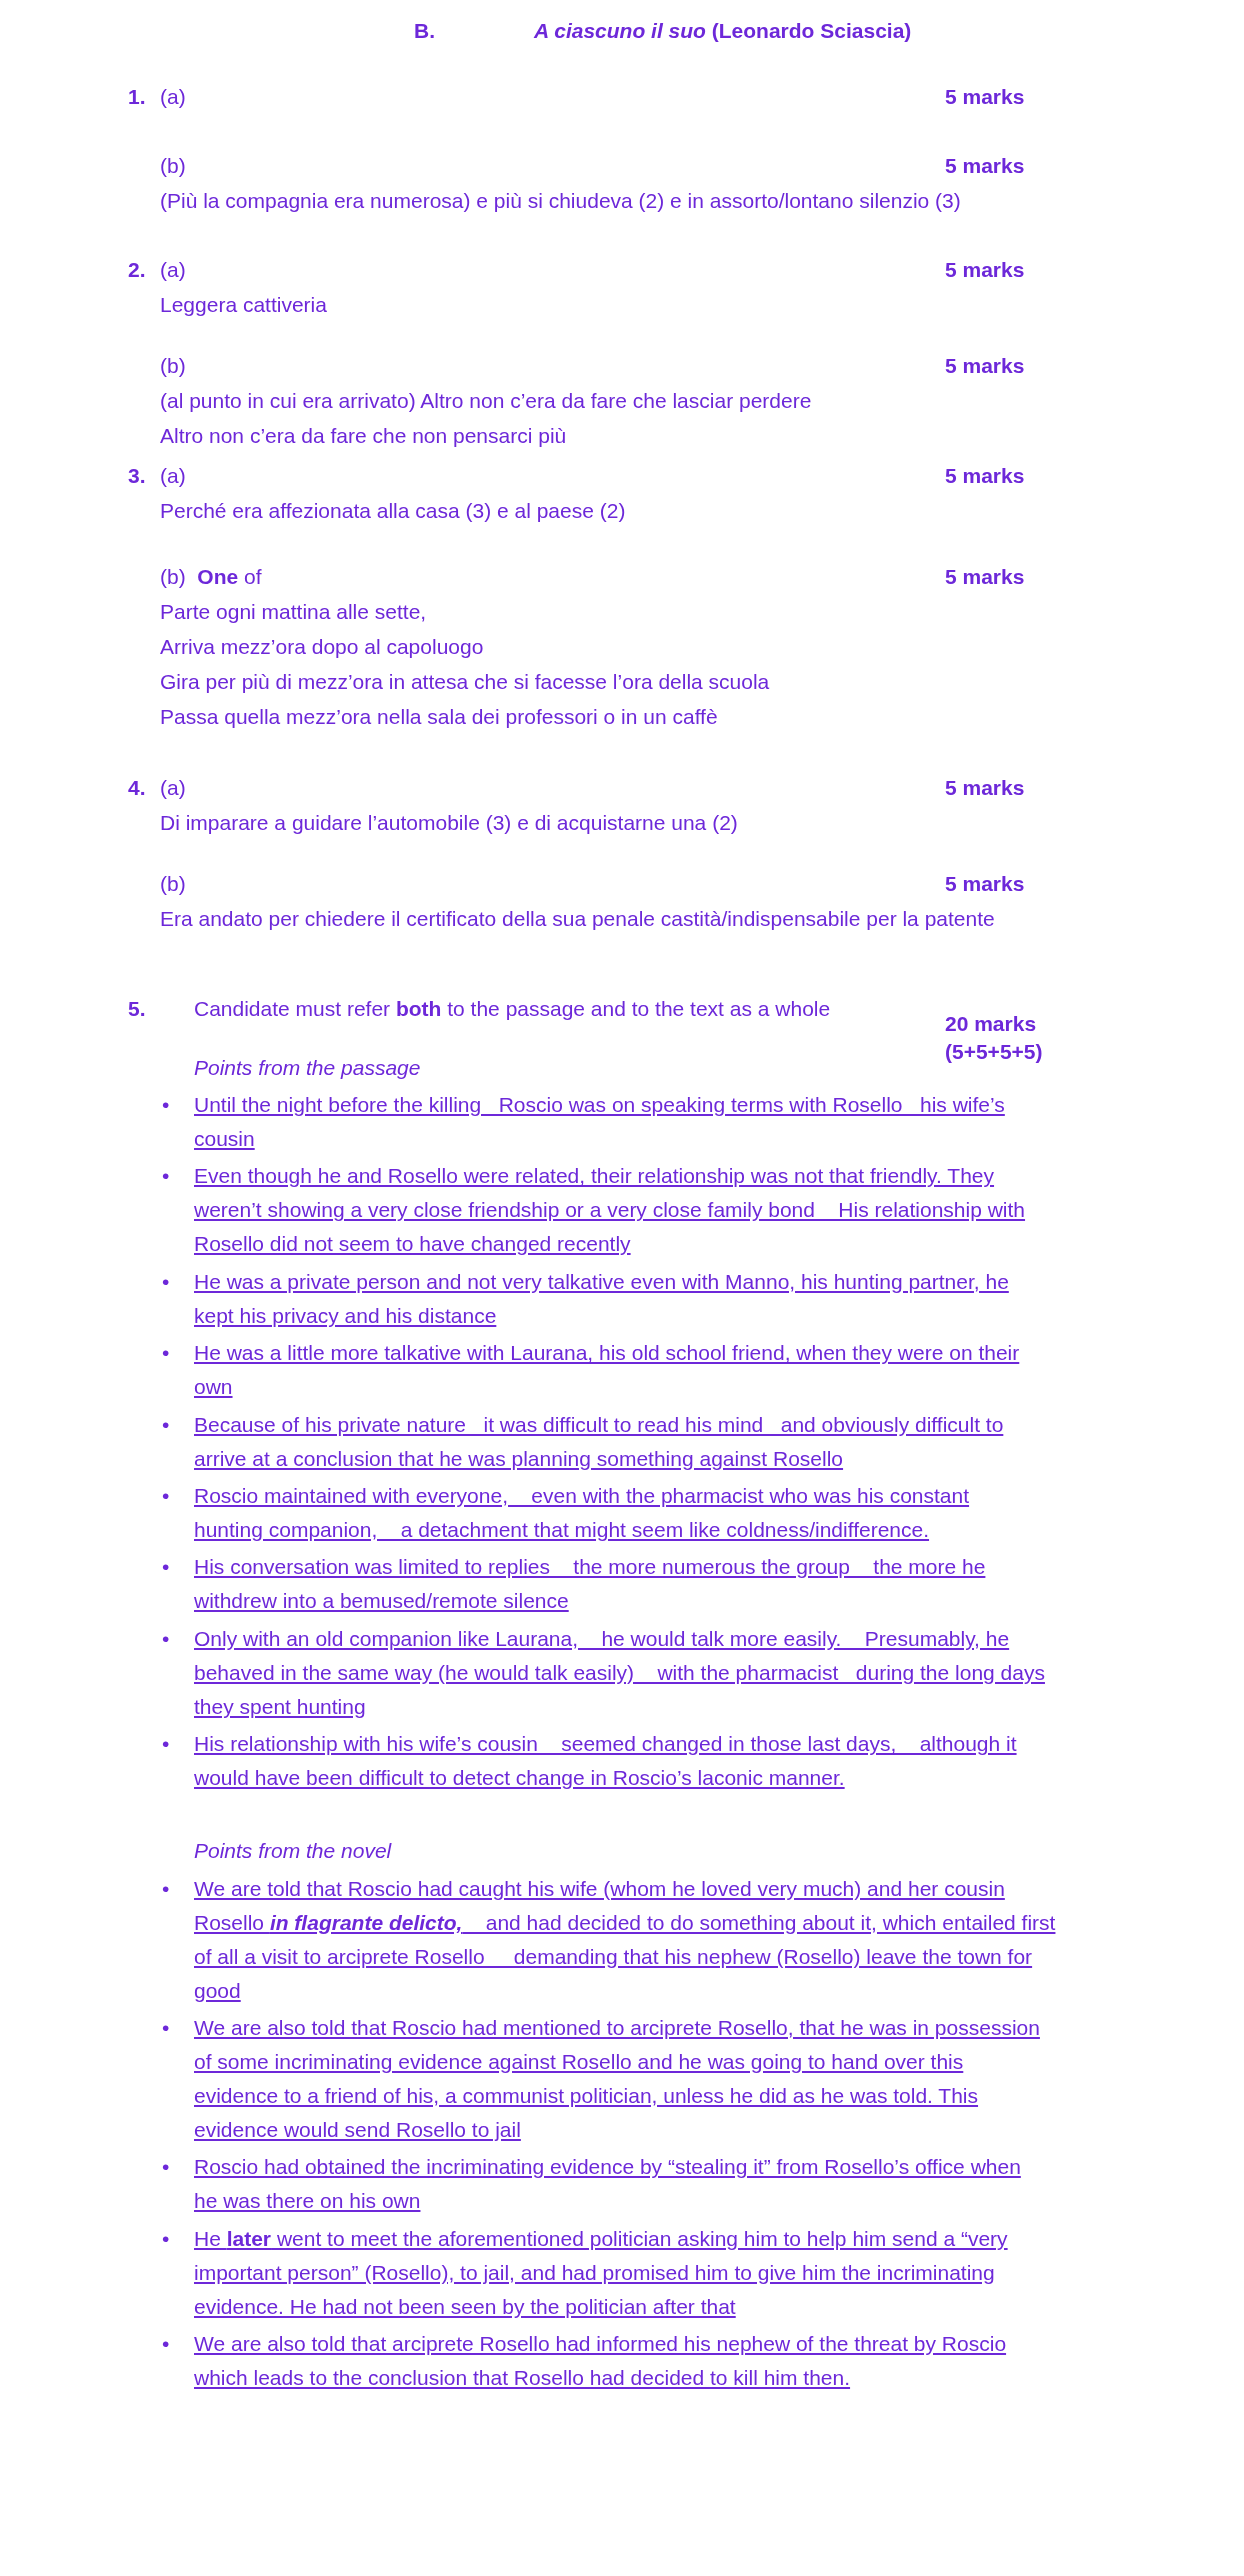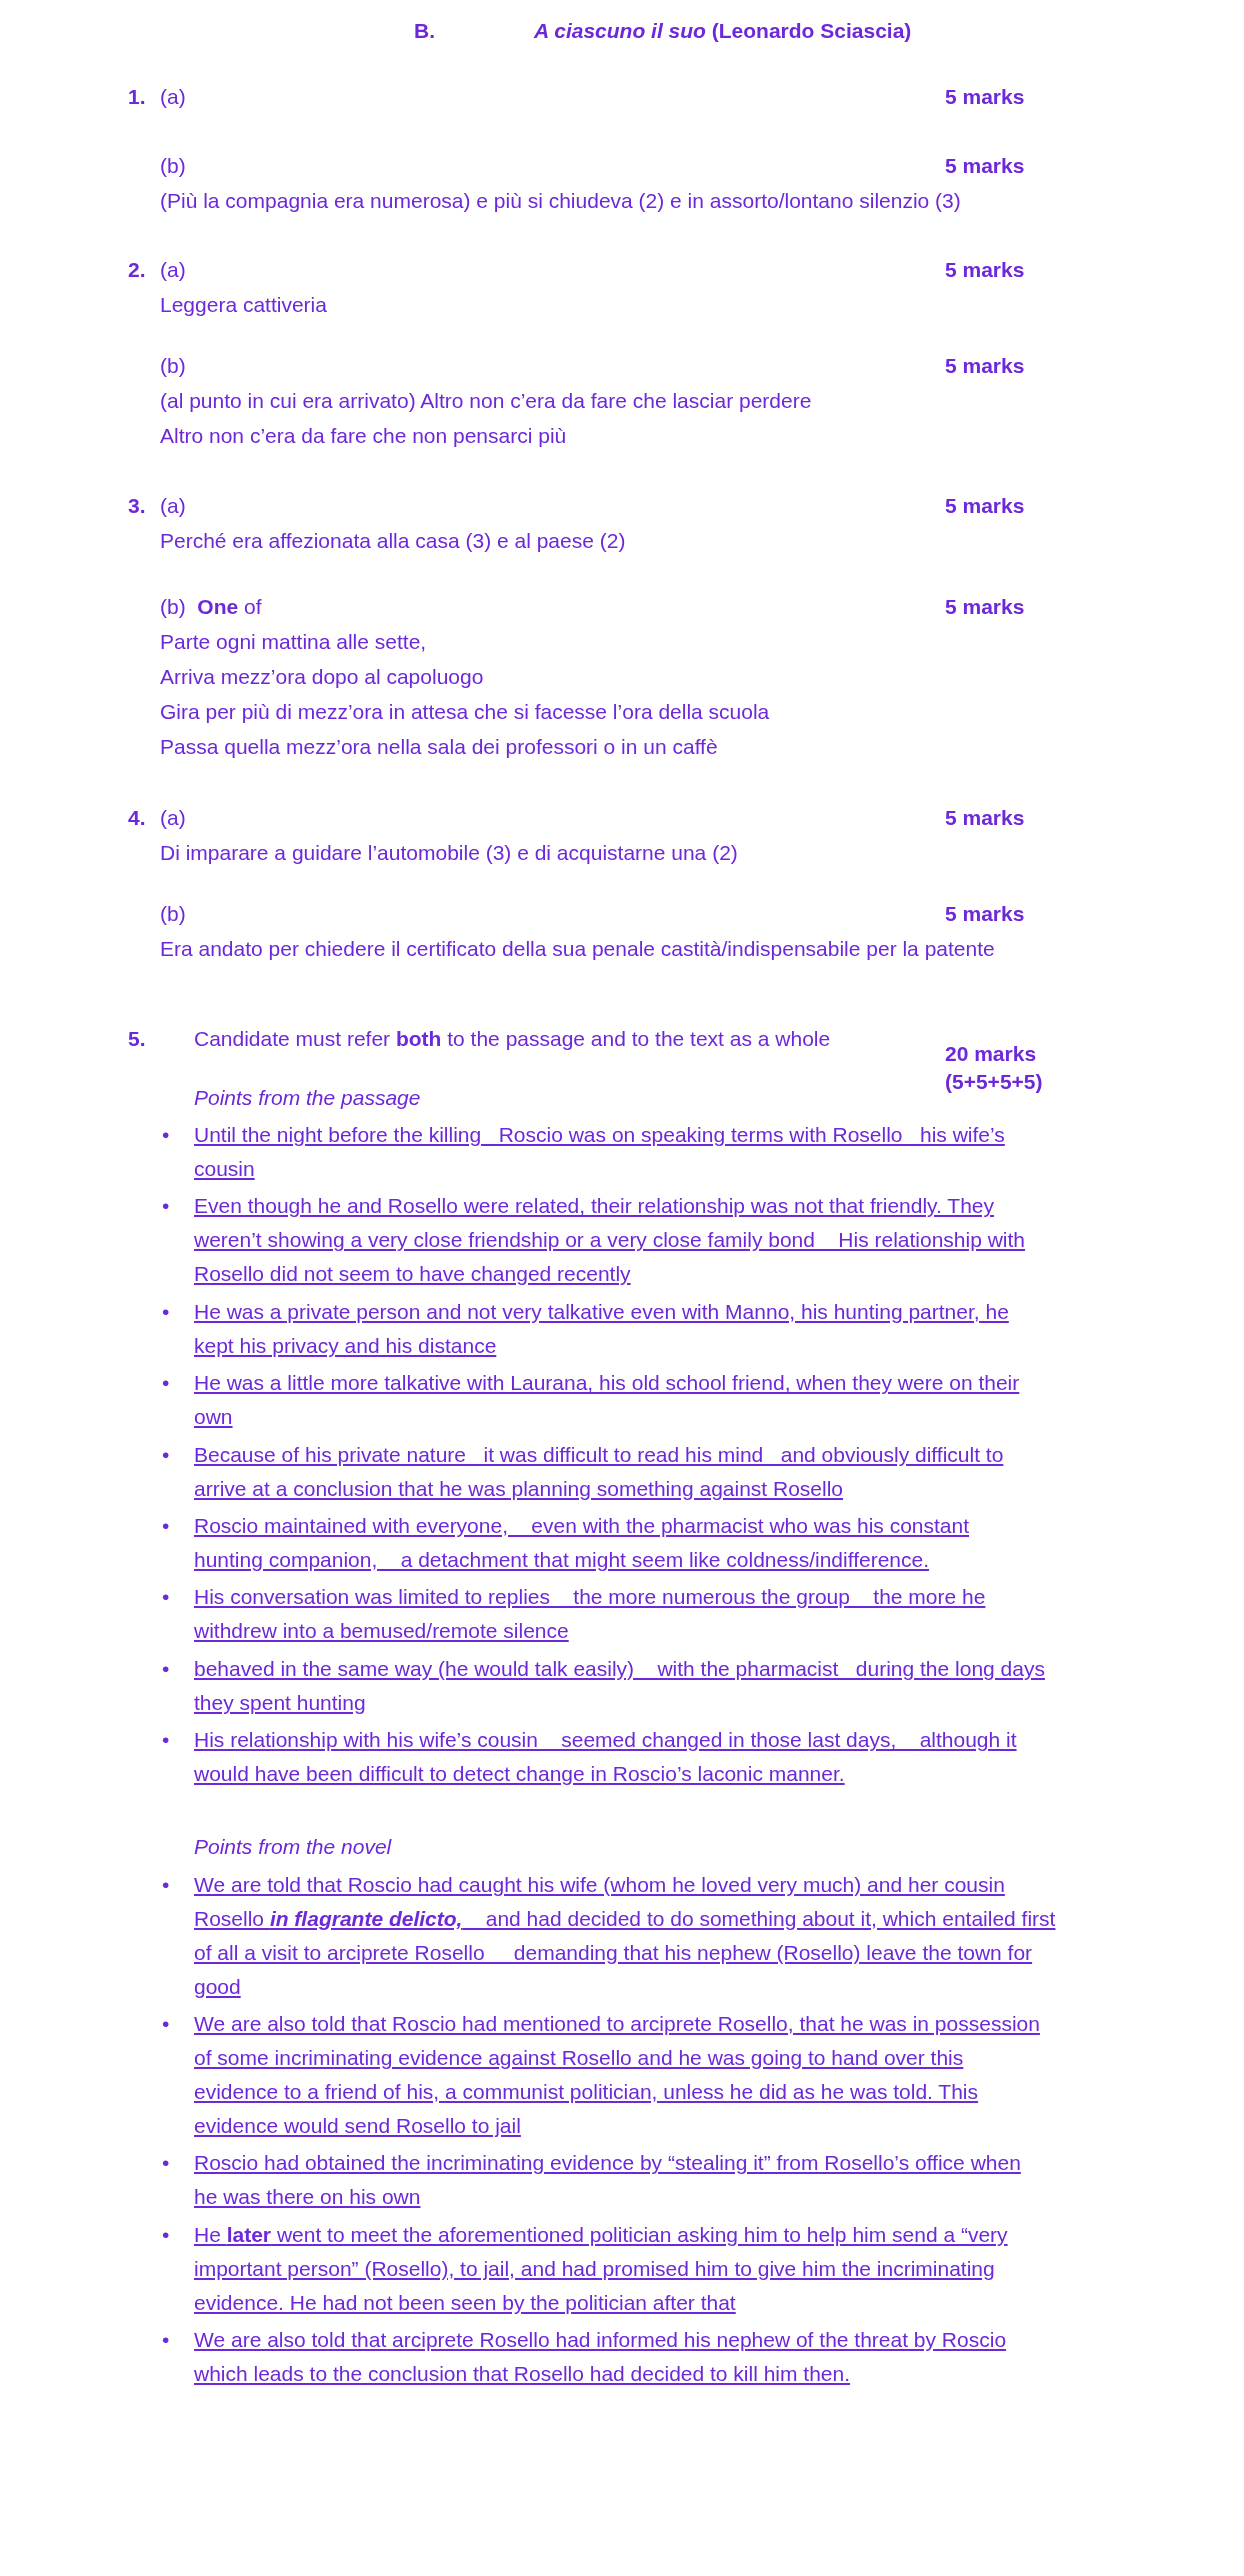--- a/index.html
+++ b/index.html
@@ -61,21 +61,21 @@
     </div>
 
     <div class="qblock" style="margin-top:26px">
       <div class="qheader partb"><span class="t">(b)</span><span class="marks t">5 marks</span></div>
       <div class="answer">
         <div class="t">(al punto in cui era arrivato) Altro non c’era da fare che lasciar perdere</div>
         <div class="t">Altro non c’era da fare che non pensarci più</div>
       </div>
     </div>
 
-    <div class="qblock" style="margin-top:35px">
+    <div class="qblock" style="margin-top:5px">
       <div class="qheader"><span class="qnum t">3.</span><span class="t">(a)</span><span class="marks t">5 marks</span></div>
       <div class="answer">
         <div class="t">Perché era affezionata alla casa (3) e al paese (2)</div>
       </div>
     </div>
 
     <div class="qblock" style="margin-top:31px">
       <div class="qheader partb"><span class="t">(b)  </span><span class="b t">One</span><span class="t"> of</span><span class="marks t">5 marks</span></div>
       <div class="answer">
         <div class="t">Parte ogni mattina alle sette,</div>
@@ -165,20 +165,21 @@
           <span class="bmark t">•</span>
           <div class="btext">
             <div><span class="u t">His conversation was limited to replies    the more numerous the group    the more he</span></div>
             <div><span class="u t">withdrew into a bemused/remote silence</span></div>
           </div>
         </div>
 
       <div class="bullet">
           <span class="bmark t">•</span>
           <div class="btext">
+            <div><span class="u t">Only with an old companion like Laurana,    he would talk more easily.    Presumably, he</span></div>
             <div><span class="u t">behaved in the same way (he would talk easily)    with the pharmacist   during the long days</span></div>
             <div><span class="u t">they spent hunting</span></div>
           </div>
         </div>
 
       <div class="bullet">
           <span class="bmark t">•</span>
           <div class="btext">
             <div><span class="u t">His relationship with his wife’s cousin    seemed changed in those last days,    although it</span></div>
             <div><span class="u t">would have been difficult to detect change in Roscio’s laconic manner.</span></div>

